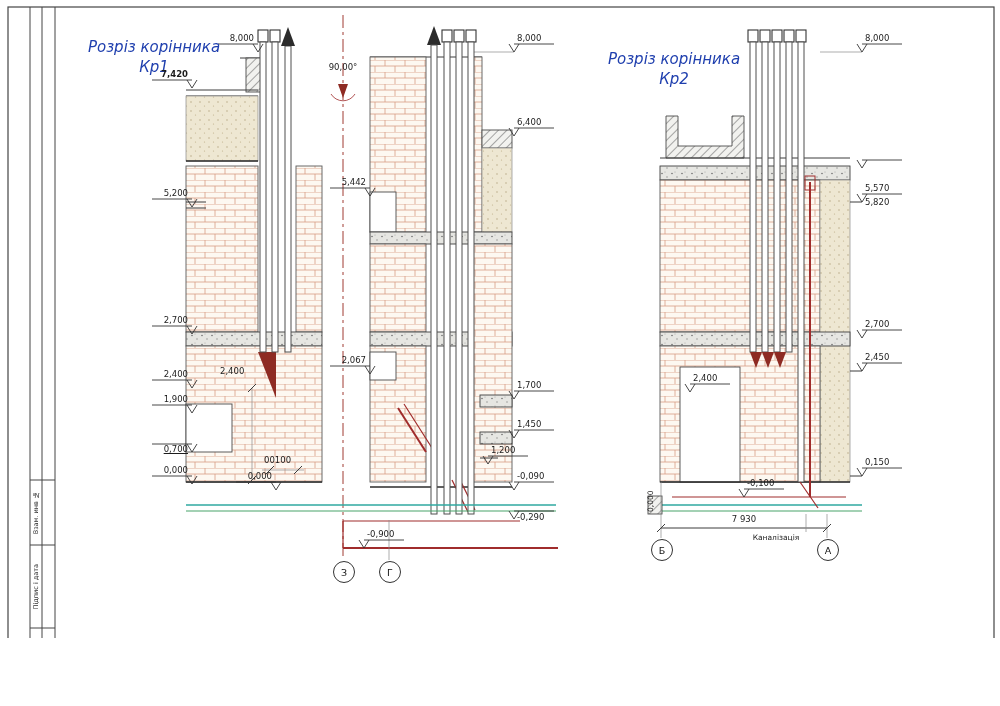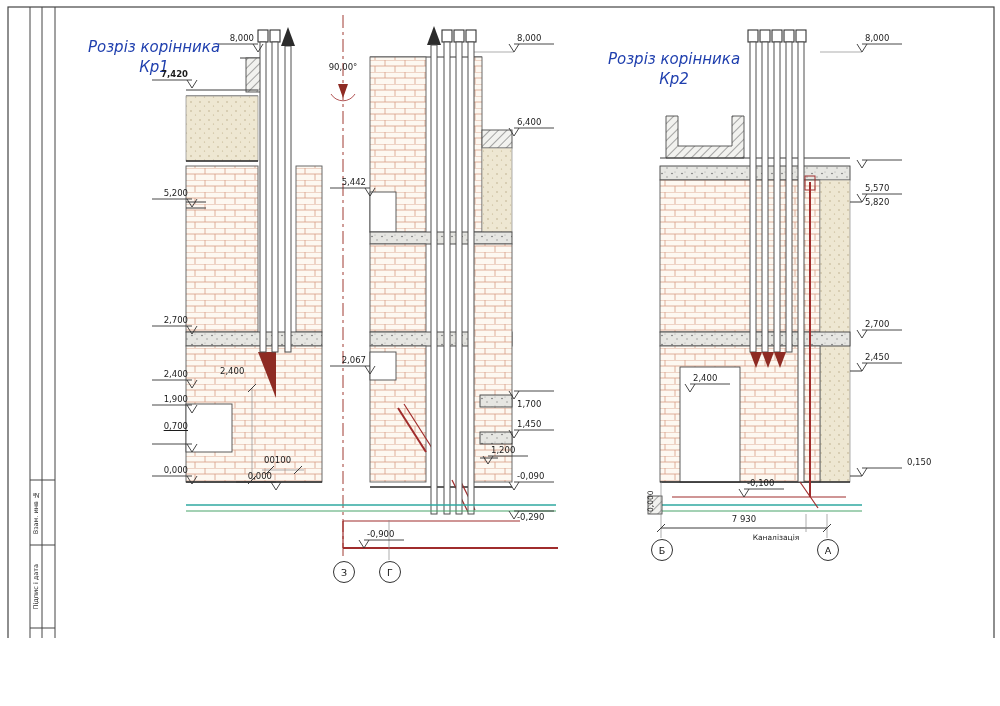--- a/index.html
+++ b/index.html
@@ -358,39 +358,39 @@
   </div>
   <div class="tb" style="top:628px;height:71px;">
     <span>Инв № подл.</span>
   </div>
 <div class="mlabel ra" style="left: 206px; top: 33px;">8,000</div>
       <div class="mlabel ra" style="left: 140px; top: 69px; font-weight: bold;">7,420</div>
       <div class="mlabel ra" style="left: 140px; top: 188px;">5,200</div>
       <div class="mlabel ra" style="left: 140px; top: 315px;">2,700</div>
       <div class="mlabel ra" style="left: 140px; top: 369px;">2,400</div>
       <div class="mlabel ra" style="left: 140px; top: 394px;">1,900</div>
-      <div class="mlabel ra" style="left: 140px; top: 421px; text-decoration: underline;">0,700</div>
+      <div class="mlabel ra" style="left: 140px; top: 444px; text-decoration: underline;">0,700</div>
       <div class="mlabel ra" style="left: 140px; top: 465px;">0,000</div>
       <div class="mlabel ra" style="left: 224px; top: 471px;">0,000</div>
       <div class="mlabel ra" style="left: 318px; top: 177px;">5,442</div>
       <div class="mlabel ra" style="left: 318px; top: 355px;">2,067</div>
       <div class="mlabel la" style="left: 367px; top: 529px;">-0,900</div>
       <div class="mlabel la" style="left: 517px; top: 33px;">8,000</div>
       <div class="mlabel la" style="left: 517px; top: 117px;">6,400</div>
-      <div class="mlabel la" style="left: 517px; top: 380px; margin-top: 19px;">1,700</div>
+      <div class="mlabel la" style="left: 517px; top: 380px;">1,700</div>
       <div class="mlabel la" style="left: 517px; top: 419px;">1,450</div>
       <div class="mlabel la" style="left: 491px; top: 445px;">1,200</div>
       <div class="mlabel la" style="left: 517px; top: 471px;">-0,090</div>
       <div class="mlabel la" style="left: 517px; top: 512px;">-0,290</div>
       <div class="mlabel la" style="left: 865px; top: 33px;">8,000</div>
       <div class="mlabel la" style="left: 865px; top: 149px; margin-top: 48px;">5,820</div>
       <div class="mlabel la" style="left: 865px; top: 183px;">5,570</div>
       <div class="mlabel la" style="left: 865px; top: 319px;">2,700</div>
       <div class="mlabel la" style="left: 865px; top: 352px;">2,450</div>
-      <div class="mlabel la" style="left: 865px; top: 457px; margin-left: 42px;">0,150</div>
+      <div class="mlabel la" style="left: 865px; top: 457px;">0,150</div>
       <div class="mlabel la" style="left: 693px; top: 373px;">2,400</div>
       <div class="mlabel la" style="left: 747px; top: 478px;">-0,100</div>
       <div class="axis" style="left: 333px; top: 561px;">З</div>
       <div class="axis" style="left: 379px; top: 561px;">Г</div>
       <div class="axis" style="left: 651px; top: 539px;">Б</div>
       <div class="axis" style="left: 817px; top: 539px;">А</div>
     </div>
 
 </div>
 

